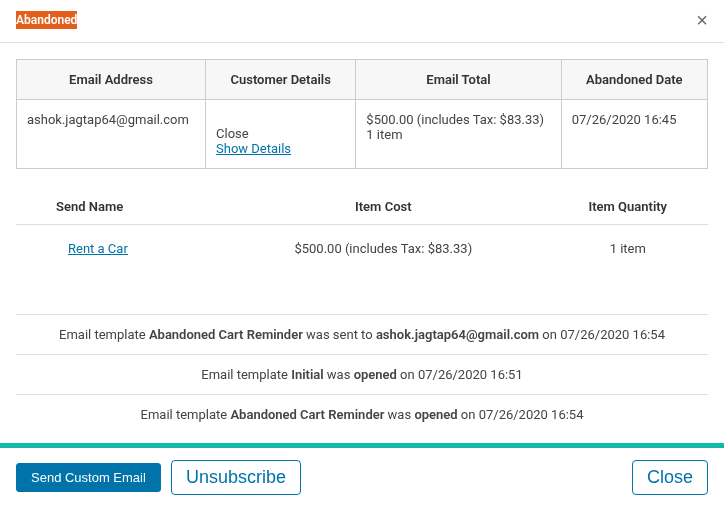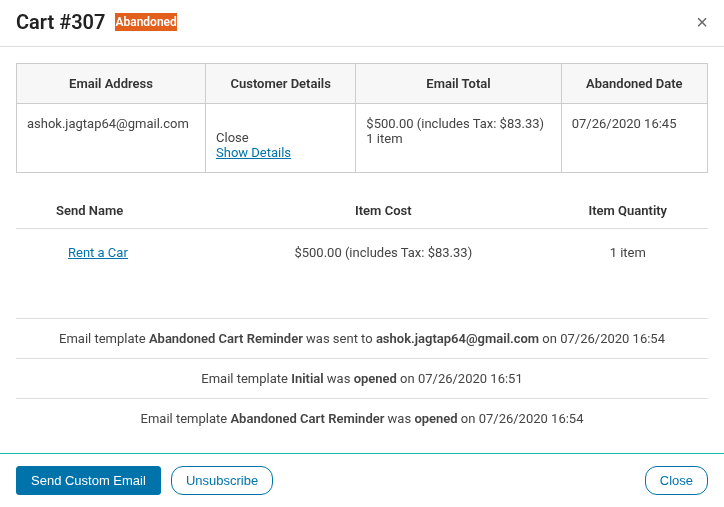--- a/index.html
+++ b/index.html
@@ -15,30 +15,29 @@
 table.summary td { border: 1px solid #ccc; padding: 12px 10px; vertical-align: top; font-size: 13px; color: #444; }
 .link { color: #0073aa; text-decoration: underline; cursor: pointer; }
 table.items { width: 100%; border-collapse: collapse; margin-top: 20px; }
 table.items th { text-align: center; padding: 10px 8px; font-weight: 600; font-size: 13px; color: #333; border-bottom: 1px solid #ddd; }
 table.items th:first-child { text-align: left; padding-left: 40px; }
 table.items td { text-align: center; padding: 16px 8px 28px; font-size: 13px; color: #444; }
 table.items td:first-child { text-align: left; padding-left: 52px; text-decoration: underline; }
 .log-section { margin-top: 30px; }
 .log-row { text-align: center; padding: 12px 8px; font-size: 13px; color: #444; border-top: 1px solid #ddd; }
 .log-row strong { font-weight: 600; }
-.footer { position: absolute; bottom: 0; left: 0; right: 0; border-top: 1px solid #14b8a6; padding: 12px 16px; display: flex; align-items: center; gap: 10px; background: #fff; }
+.footer { position: absolute; bottom: 0; left: 0; right: 0; border-top: 5px solid #14b8a6; padding: 12px 16px; display: flex; align-items: center; gap: 10px; background: #fff; }
 .btn-primary { background: #0073aa; color: #fff; border: 1px solid #0073aa; padding: 6px 14px; font-size: 13px; border-radius: 3px; cursor: pointer; }
-.btn-secondary { background: #fff; color: #0073aa; border: 1px solid #0073aa; padding: 6px 14px; font-size: 13px; border-radius: 12px; cursor: pointer; }
+.btn-secondary { background: #fff; color: #0073aa; border: 1px solid #0073aa; padding: 6px 14px; font-size: 18px; border-radius: 4px; cursor: pointer; }
 .btn-close-footer { margin-left: auto; }
 </style>
 </head>
 <body>
 
 <div class="modal-header">
-  <span class="modal-title">Cart #307</span>
   <span class="badge">Abandoned</span>
   <button class="close-btn">×</button>
 </div>
 <hr class="hr-top">
 
 <div class="body-area">
 
   <table class="summary">
     <thead>
       <tr>

